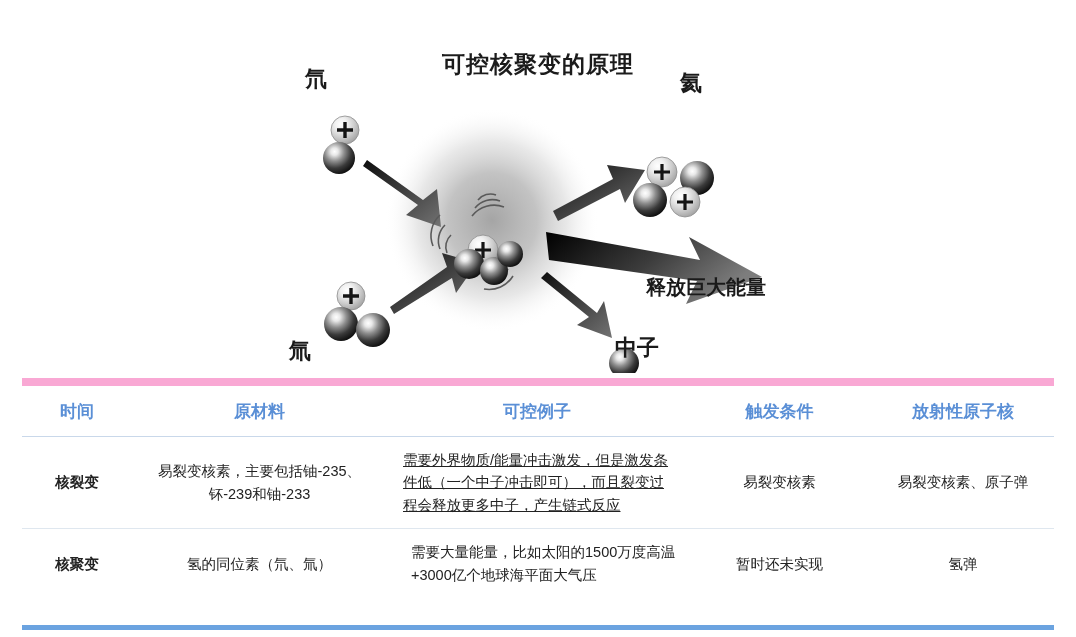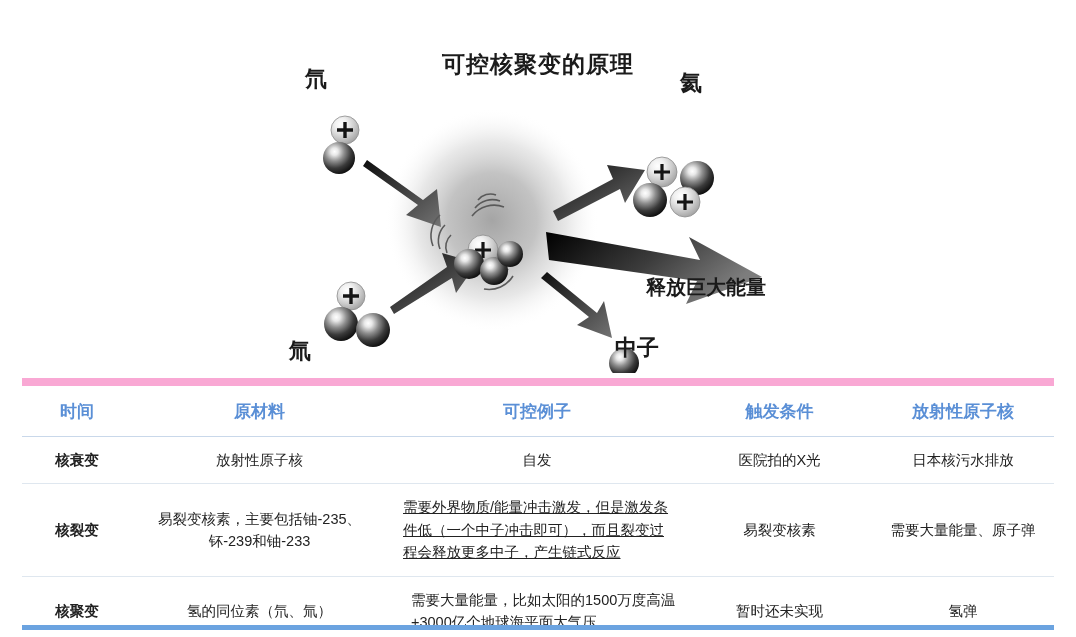--- a/index.html
+++ b/index.html
@@ -246,38 +246,31 @@
       <tr>
         <th>时间</th>
         <th>原材料</th>
         <th>可控例子</th>
         <th>触发条件</th>
         <th>放射性原子核</th>
       </tr>
     </thead>
     <tbody>
 
-      <tr>
-        <td class="rowlabel">核衰变</td>
-        <td>放射性原子核</td>
-        <td>自发</td>
-        <td>医院拍的X光</td>
-        <td>日本核污水排放</td>
-      </tr>
 
       <tr>
         <td class="rowlabel">核裂变</td>
         <td class="wraptext">
           <span class="inner" style="max-width:218px;text-align:center;">易裂变核素，主要包括铀-235、钚-239和铀-233</span>
         </td>
         <td class="wraptext">
           <span class="inner" style="max-width:268px;text-decoration:underline;">需要外界物质/能量冲击激发，但是激发条件低（一个中子冲击即可），而且裂变过程会释放更多中子，产生链式反应</span>
         </td>
         <td>易裂变核素</td>
-        <td>需要大量能量、原子弹</td>
+        <td>易裂变核素、原子弹</td>
       </tr>
 
       <tr>
         <td class="rowlabel">核聚变</td>
         <td>氢的同位素（氘、氚）</td>
         <td class="wraptext">
           <span class="inner" style="max-width:268px;margin-left:16px;">需要大量能量，比如太阳的1500万度高温+3000亿个地球海平面大气压</span>
         </td>
         <td>暂时还未实现</td>
         <td>氢弹</td>

